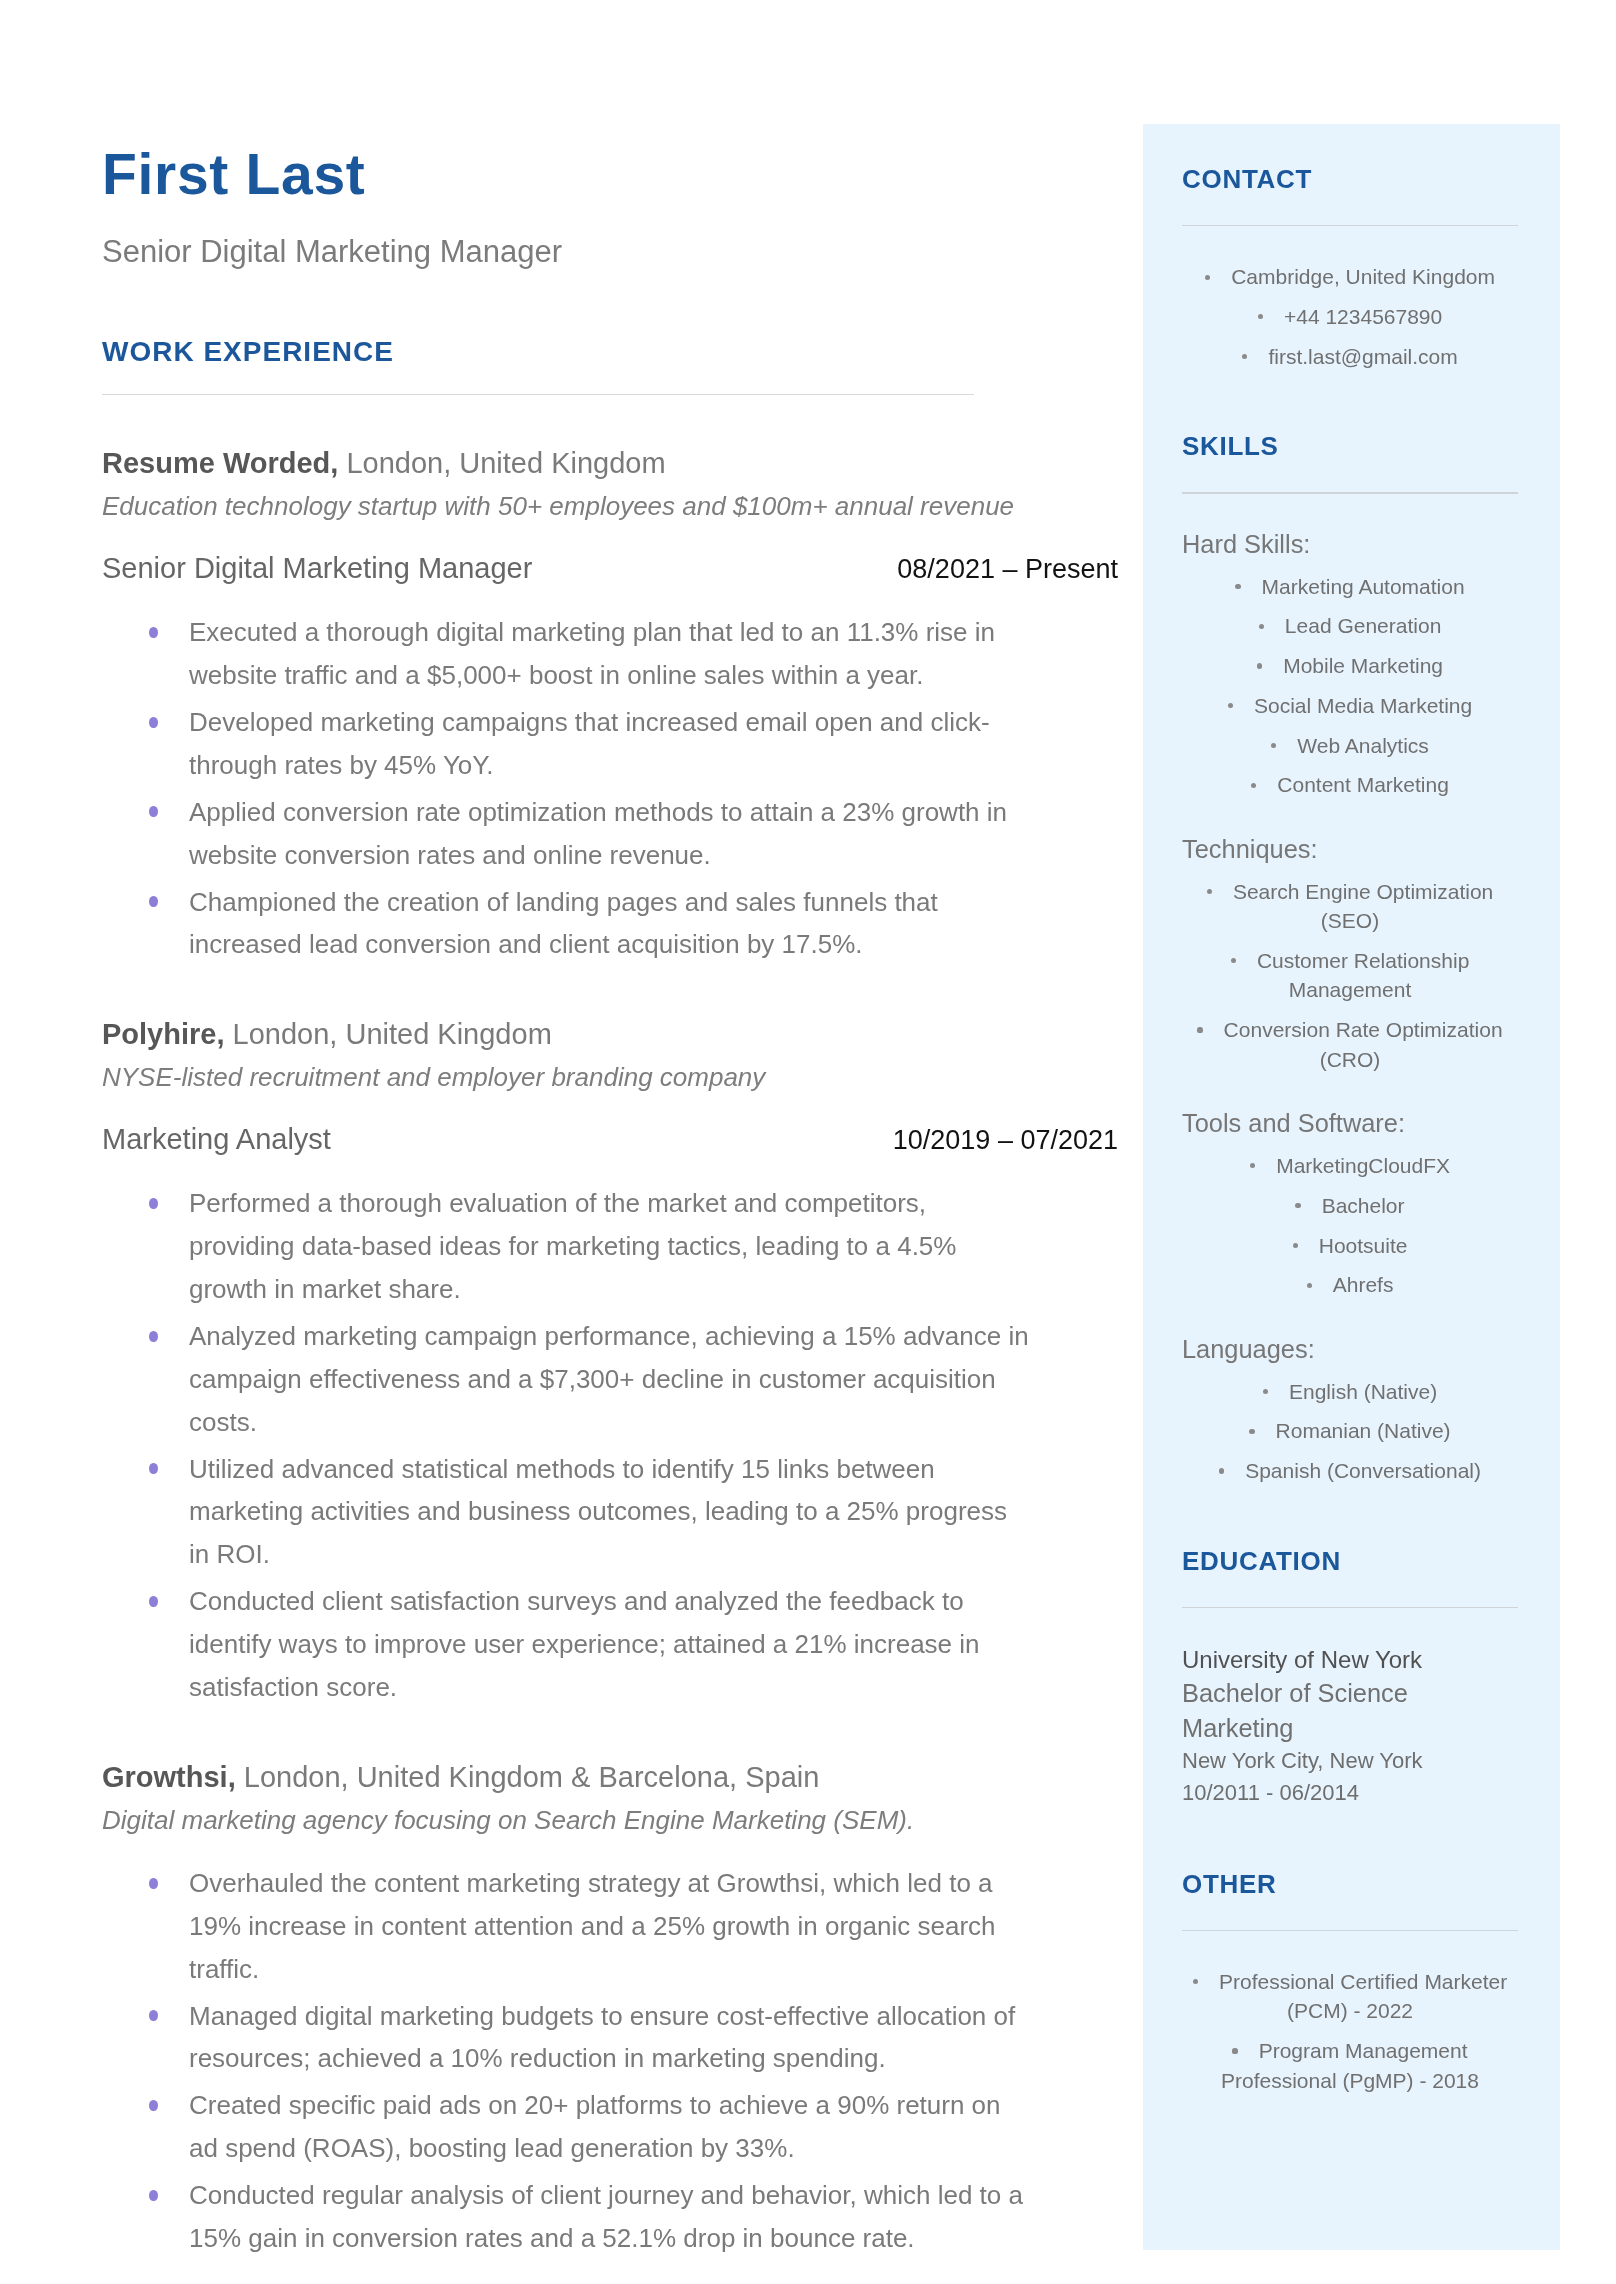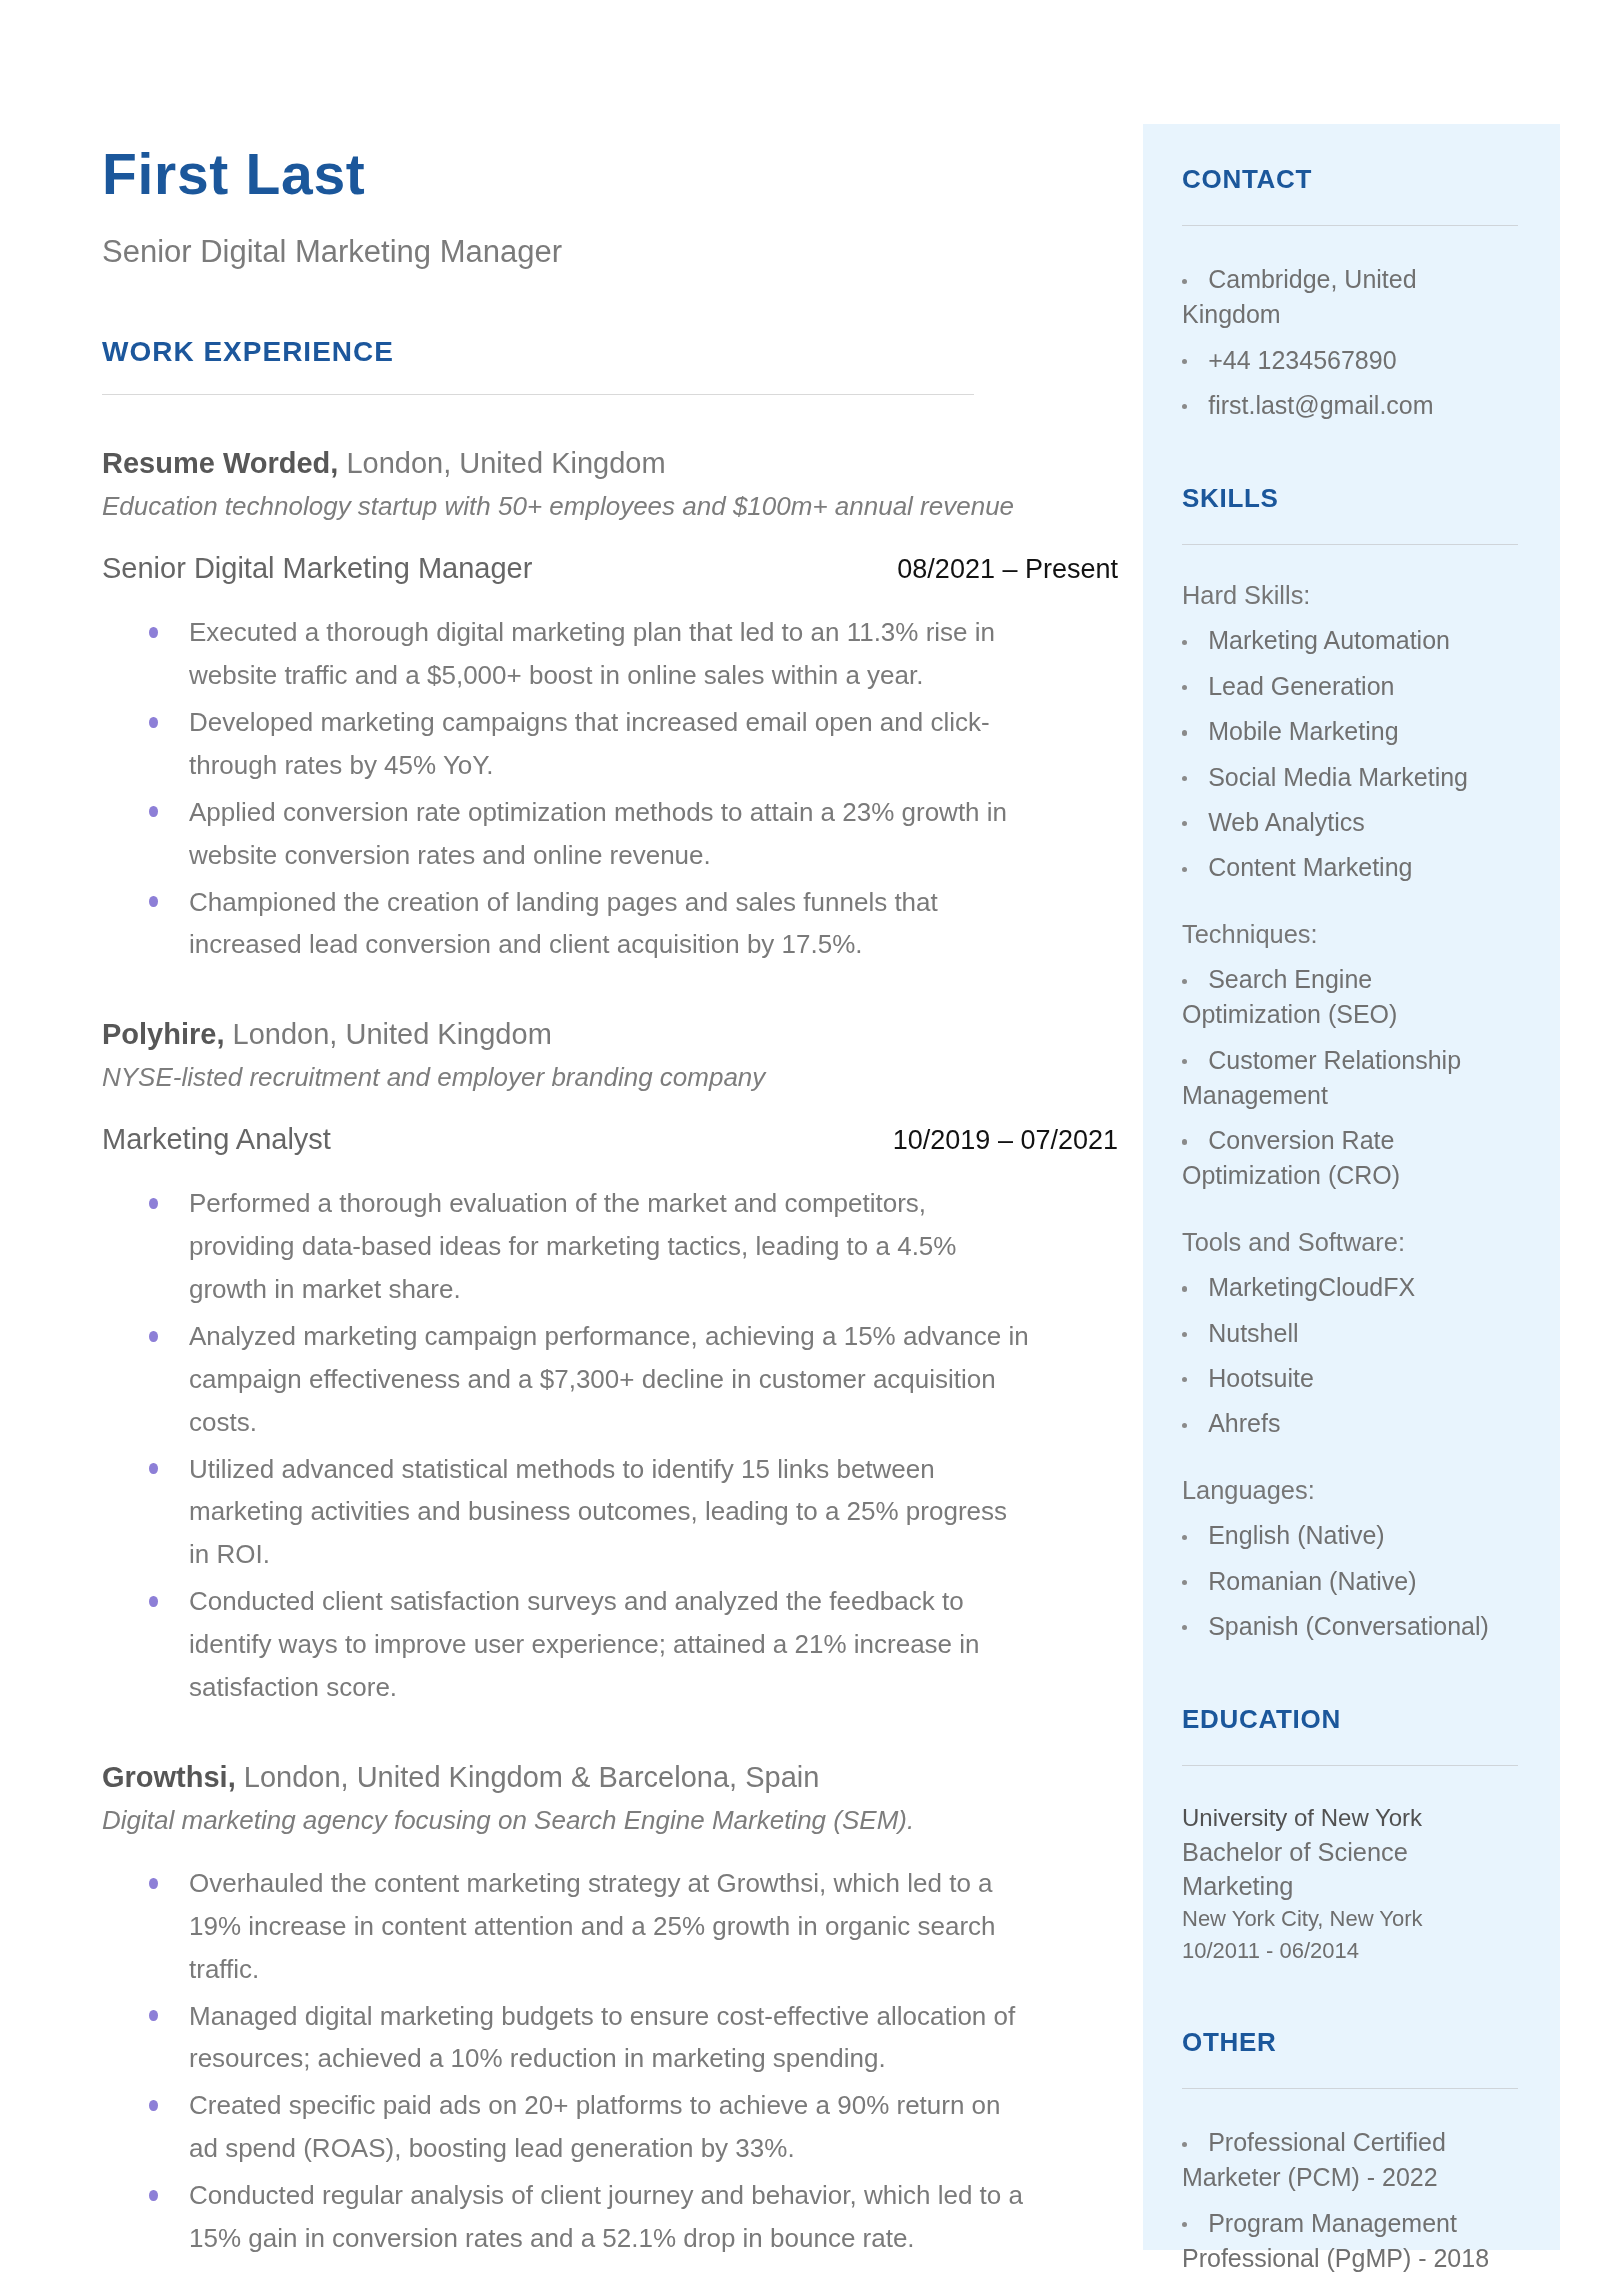--- a/index.html
+++ b/index.html
@@ -23,22 +23,23 @@
   .side-heading {
     color: #1b579b;
     font-size: 26px; font-weight: 700;
     letter-spacing: 0.7px;
   }
   .side-divider {
     border: none; height: 1.3px; background: #cfd4d9;
     margin: 30px 0 36px 0;
   }
   .side-item {
-    color: #707070; font-size: 25px; line-height: 1.4;
+    color: #707070; font-size: 21px; line-height: 1.4;
     margin-bottom: 10.4px;
+    text-align: center;
   }
   .side-item::before {
     content: ""; display: inline-block;
     width: 5.2px; height: 5.2px; border-radius: 50%;
     background: #8a8a8a; vertical-align: 4.6px; margin-right: 21px;
   }
   .group-label {
     color: #767676; font-size: 25.4px; 
     margin: 35px 0 13px 0;
   }
@@ -177,21 +178,21 @@
       <div class="side-item">Web Analytics</div>
       <div class="side-item">Content Marketing</div>
 
       <div class="group-label">Techniques:</div>
       <div class="side-item">Search Engine Optimization (SEO)</div>
       <div class="side-item">Customer Relationship Management</div>
       <div class="side-item">Conversion Rate Optimization (CRO)</div>
 
       <div class="group-label">Tools and Software:</div>
       <div class="side-item">MarketingCloudFX</div>
-      <div class="side-item">Nutshell</div>
+      <div class="side-item">Bachelor</div>
       <div class="side-item">Hootsuite</div>
       <div class="side-item">Ahrefs</div>
 
       <div class="group-label">Languages:</div>
       <div class="side-item">English (Native)</div>
       <div class="side-item">Romanian (Native)</div>
       <div class="side-item">Spanish (Conversational)</div>
     </div>
 
     <div class="side-sec">

